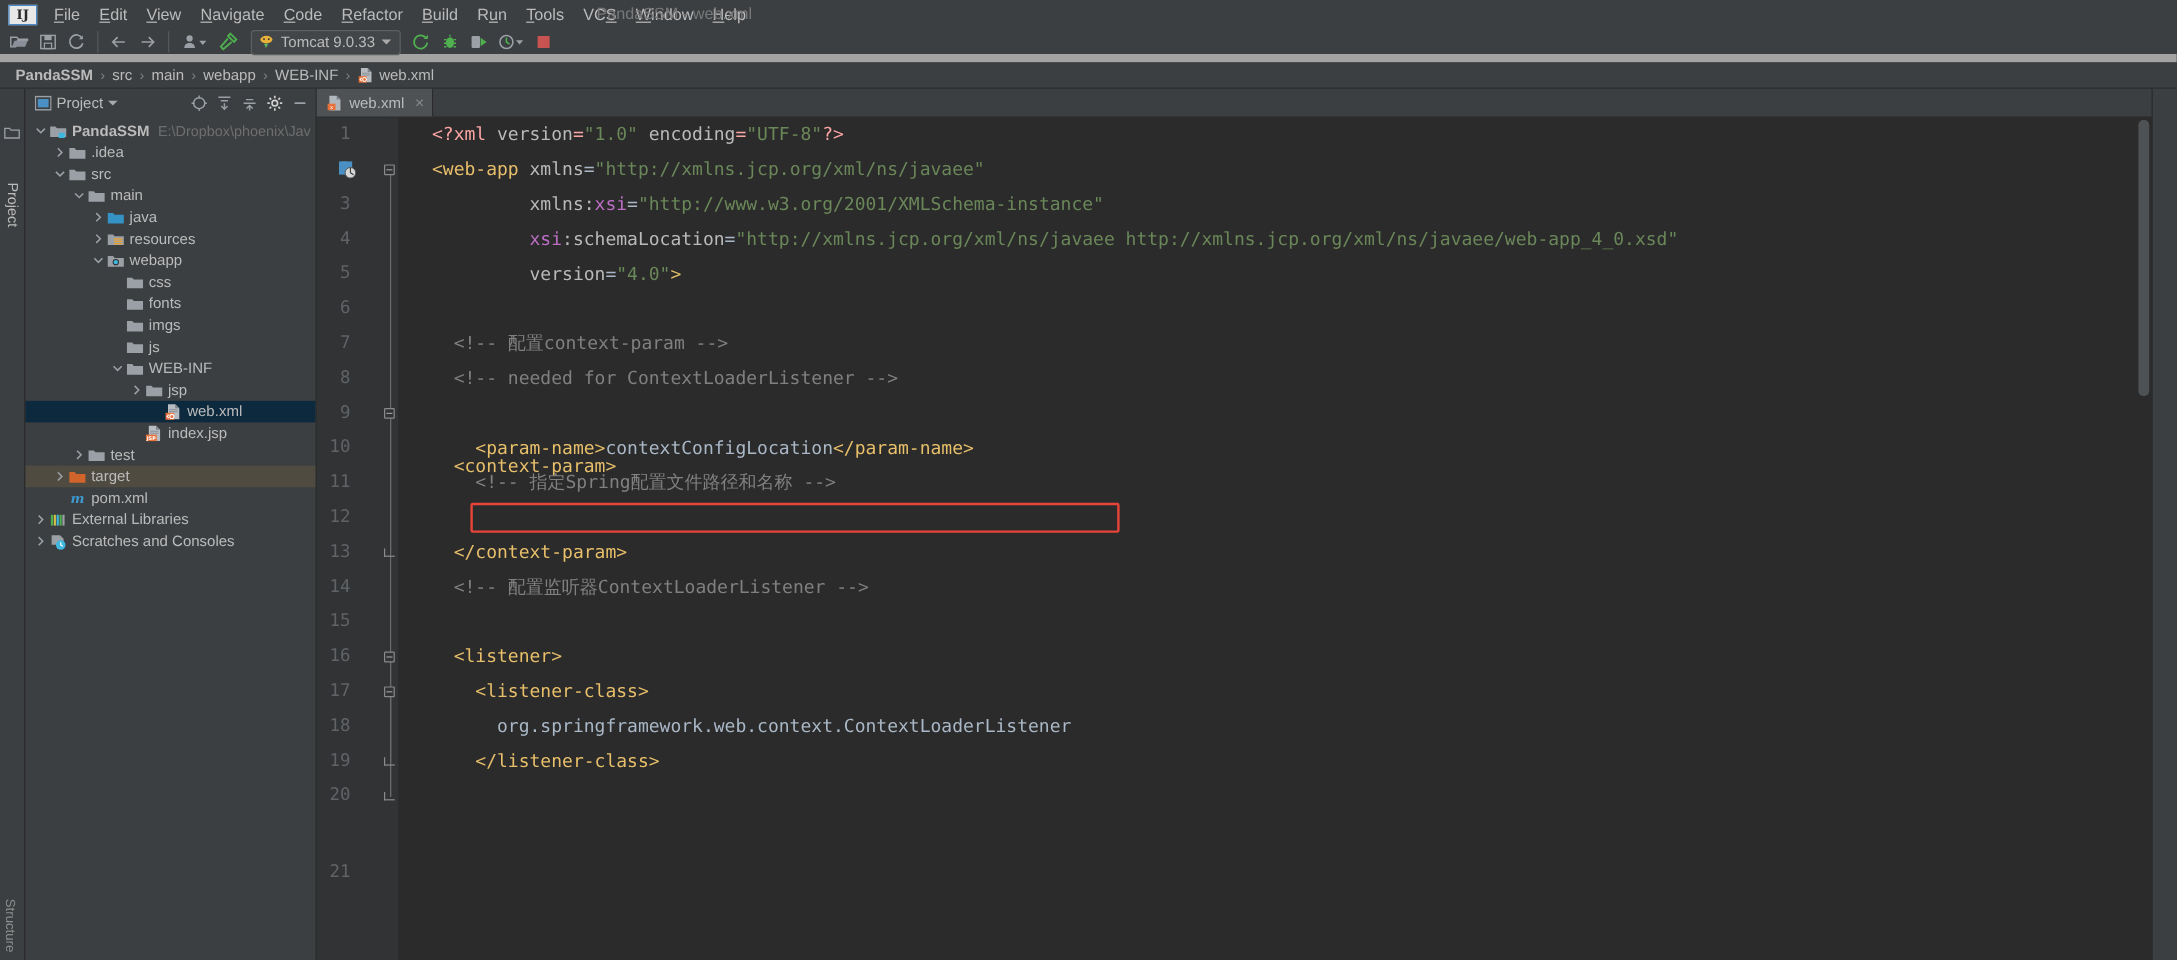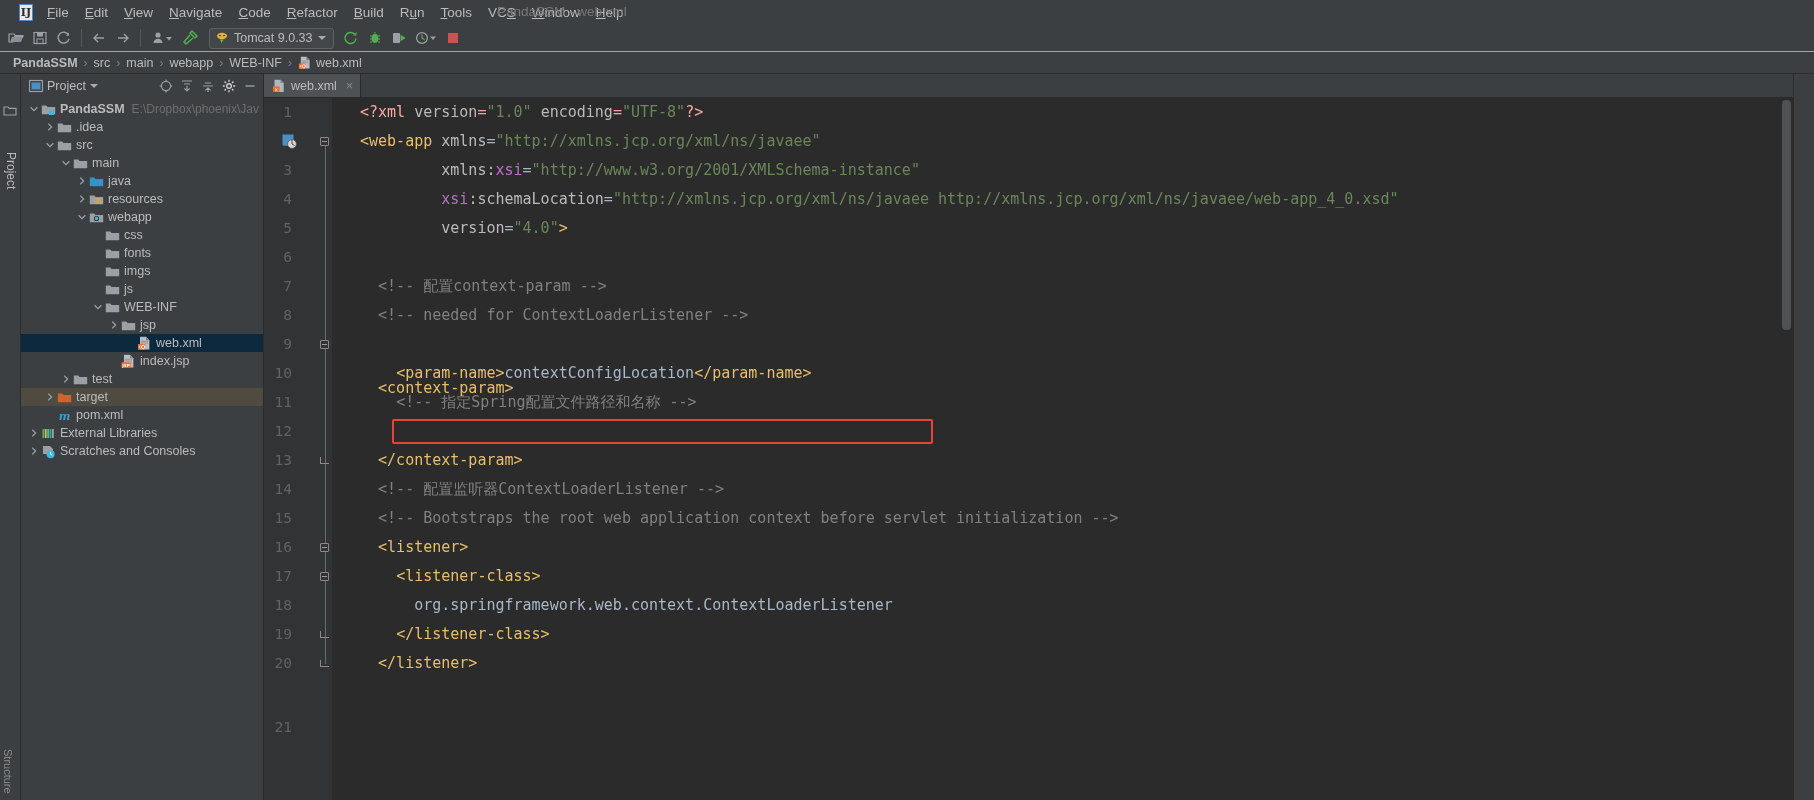--- a/index.html
+++ b/index.html
@@ -14,40 +14,40 @@
     -webkit-font-smoothing: antialiased;
   }
   .app { width: 1814px; height: 800px; display: flex; flex-direction: column; }
 
   
   .menubar {
     height: 25px; background: #3c3f41; display: flex; align-items: center;
     padding-left: 4px; flex: 0 0 25px; position: relative;
   }
   .idea-logo {
-    width: 14px; height: 17px; margin: 0 6px 0 15px; border: 1px solid #4a88c7;
+    width: 24px; height: 17px; margin: 0 6px 0 3px; border: 1px solid #4a88c7;
     background: #e8e8e8; color: #2b2b2b; font-size: 11px; font-weight: bold;
     display: flex; align-items: center; justify-content: center;
     font-family: "DejaVu Serif", serif; line-height: 1;
   }
   .menu-item {
     padding: 3px 8px; font-size: 13.5px; color: #bbbbbb; cursor: default;
     font-family: "Liberation Sans", sans-serif; white-space: nowrap;
   }
   .menu-item u { text-decoration: underline; }
   .win-title {
     position: absolute; left: 497px; top: 4px; color: #787878; font-size: 13.5px;
     font-family: "Liberation Sans", sans-serif; white-space: nowrap;
   }
 
   
   .toolbar {
     height: 27px; background: #3c3f41; display: flex; align-items: center;
     padding-left: 5px; flex: 0 0 27px; gap: 2px;
-    border-bottom: 1px solid #a3a3a3;
+    border-bottom: 7px solid #a3a3a3;
   }
   .tb-btn {
     width: 22px; height: 22px; display: flex; align-items: center; justify-content: center;
     cursor: default; border-radius: 2px;
   }
   .tb-sep { width: 1px; height: 18px; background: #555759; margin: 0 4px; }
   .run-config {
     display: flex; align-items: center; gap: 5px; height: 21px;
     border: 1px solid #5e6060; border-radius: 3px; background: #434648;
     padding: 0 7px 0 5px; margin-left: 6px; margin-right: 4px;
@@ -724,26 +724,24 @@
             <div class="cline" style="top: 87px;"><span class="txt">         </span><span class="attrns">xsi</span><span class="attr">:schemaLocation</span><span class="txt">=</span><span class="str">"http://xmlns.jcp.org/xml/ns/javaee http://xmlns.jcp.org/xml/ns/javaee/web-app_4_0.xsd"</span></div>
             <div class="cline" style="top: 116px;"><span class="txt">         </span><span class="attr">version</span><span class="txt">=</span><span class="str">"4.0"</span><span class="tag">&gt;</span></div>
             <div class="cline" style="top: 145px;"></div>
             <div class="cline" style="top: 174px;"><span class="txt">  </span><span class="cmt">&lt;!-- 配置context-param --&gt;</span></div>
             <div class="cline" style="top: 203px;"><span class="txt">  </span><span class="cmt">&lt;!-- needed for ContextLoaderListener --&gt;</span></div>
             <div class="cline" style="top: 232px; margin-top: 44px;"><span class="txt">  </span><span class="tag">&lt;context-param&gt;</span></div>
             <div class="cline" style="top: 261px;"><span class="txt">    </span><span class="tag">&lt;param-name&gt;</span><span class="txt">contextConfigLocation</span><span class="tag">&lt;/param-name&gt;</span></div>
             <div class="cline" style="top: 290px;"><span class="txt">    </span><span class="cmt">&lt;!-- 指定Spring配置文件路径和名称 --&gt;</span></div>
             <div class="cline" style="top: 348px;"><span class="txt">  </span><span class="tag">&lt;/context-param&gt;</span></div>
             <div class="cline" style="top: 377px;"><span class="txt">  </span><span class="cmt">&lt;!-- 配置监听器ContextLoaderListener --&gt;</span></div>
-            <div class="cline" style="top: 406px;"><span class="txt">  </span><span class="cmt">&lt;!-- Bootstraps the root web application context before servlet initialization --&gt;</span></div>
             <div class="cline" style="top: 435px;"><span class="txt">  </span><span class="tag">&lt;listener&gt;</span></div>
             <div class="cline" style="top: 464px;"><span class="txt">    </span><span class="tag">&lt;listener-class&gt;</span></div>
             <div class="cline" style="top: 493px;"><span class="txt">      </span><span class="txt">org.springframework.web.context.ContextLoaderListener</span></div>
             <div class="cline" style="top: 522px;"><span class="txt">    </span><span class="tag">&lt;/listener-class&gt;</span></div>
-            <div class="cline" style="top: 551px;"><span class="txt">  </span><span class="tag">&lt;/listener&gt;</span></div>
             <div class="cline" style="top: 580px;"></div>
             <div class="hl-box" style="border-color: rgb(232, 68, 58); left: 60.12px; top: 321px; width: 540.77px; height: 25px;"></div>
           </div>
         <div class="marker-strip">
           <div class="scroll-thumb"></div>
         </div>
       </div>
     </div>
 
     <div class="right-rail"></div>

